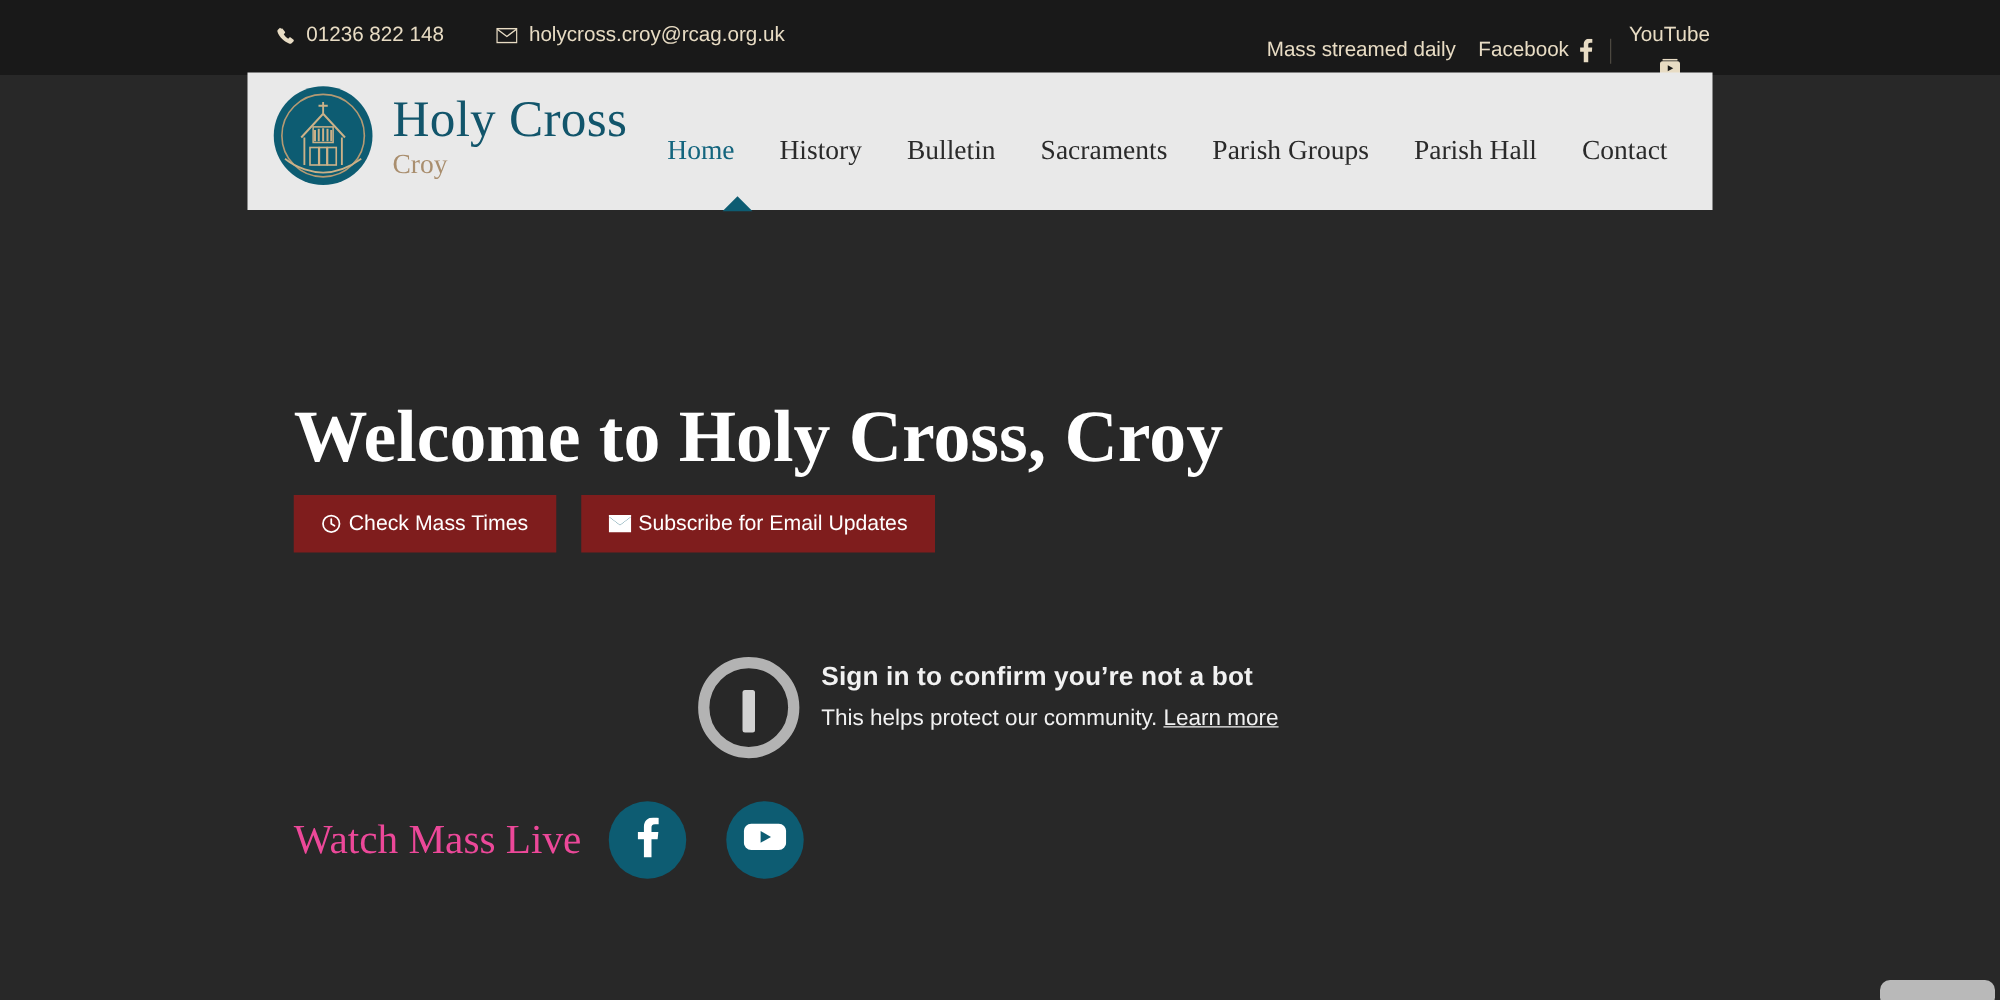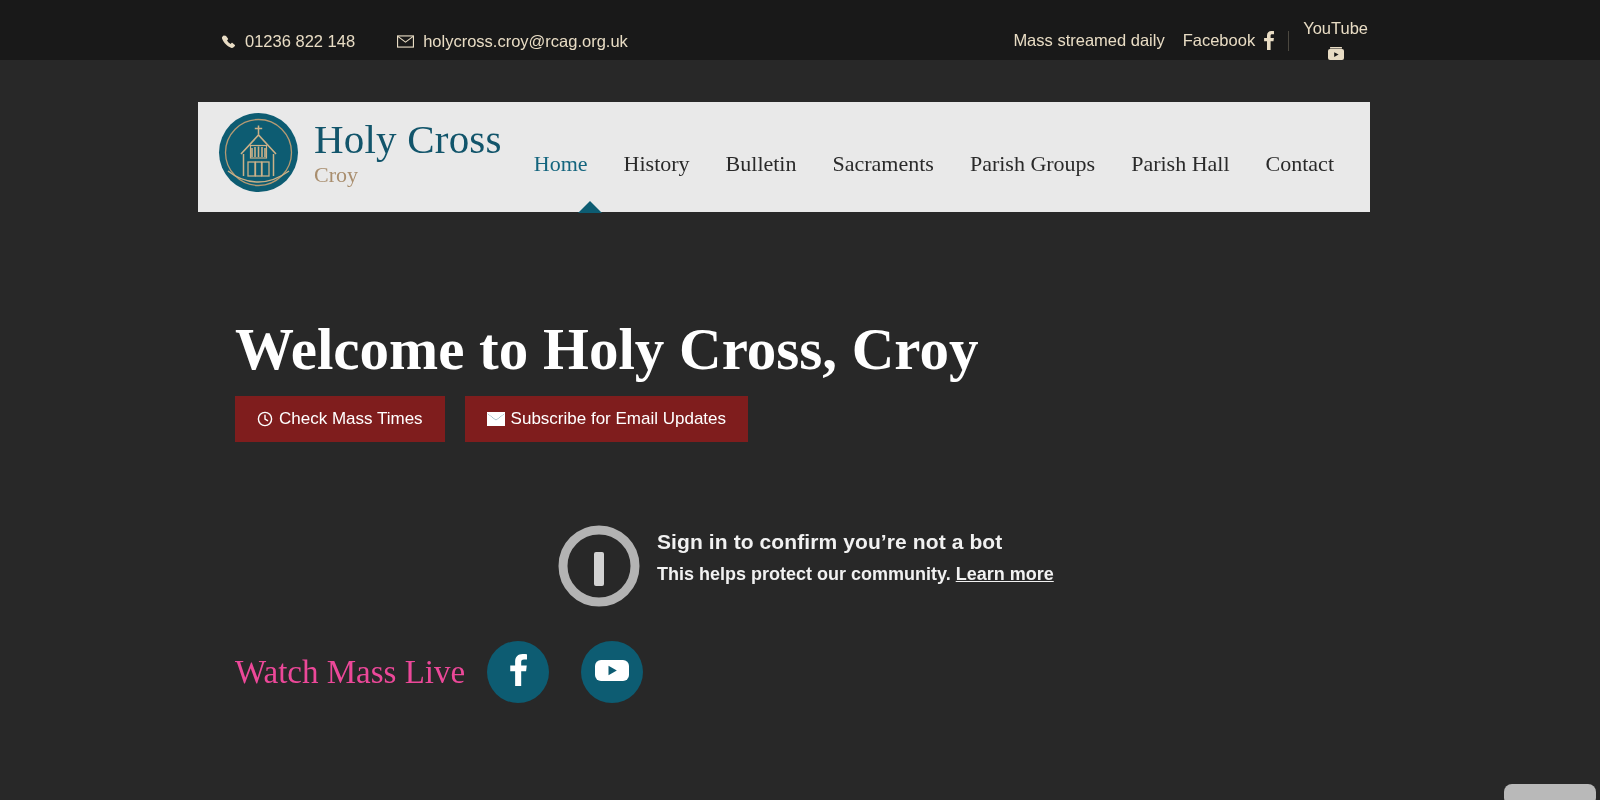--- a/index.html
+++ b/index.html
@@ -12,21 +12,21 @@
 
   
   .topbar {
     position: absolute; top: 0; left: 0;
     width: 1600px; height: 60px;
     background: #191919;
     color: #e8dcc4;
     font-size: 16.5px;
   }
   .topbar-left {
-    position: absolute; left: 221px; top: 32px;
+    position: absolute; left: 221px; top: 19px;
     display: flex; align-items: center; gap: 12px;
   }
   .topbar-right {
     position: absolute; right: 232px; top: 19px;
     display: flex; align-items: center; gap: 0px;
     color: #e8dcc4;
   }
   .tb-item { display: flex; align-items: center; gap: 9px; white-space: nowrap; }
   .tb-item + .tb-item { margin-left: 18px; }
   .tb-sep {
@@ -34,21 +34,20 @@
     background: #4c4840; margin: 0 14px;
   }
   .tb-icon { display: inline-flex; align-items: center; }
   .tb-icon svg { display: block; }
 
   
   .header {
     position: absolute; left: 198px; top: 58px;
     width: 1172px; height: 110px;
     background: #e9e9e9;
-    margin-top: 44px;
   }
   .brand {
     position: absolute; left: 21px; top: 11px;
     display: flex; align-items: center; gap: 16px;
   }
   .logo-circle {
     width: 79px; height: 79px; border-radius: 50%;
     background: #0d5c72;
     position: relative;
     flex: 0 0 auto;
@@ -97,21 +96,21 @@
     position: absolute; left: 0px; top: 16px;
     width: 88px; height: 88px;
   }
   .bot-title {
     position: absolute; left: 102px; top: 24px;
     font-size: 21px; font-weight: bold; white-space: nowrap;
     letter-spacing: .1px;
   }
   .bot-sub {
     position: absolute; left: 102px; top: 58px;
-    font-size: 18px; white-space: nowrap; color: #f1f1f1; font-weight: bold;
+    font-size: 18px; white-space: nowrap; color: #f1f1f1;
   }
 
   .hero-title {
     position: absolute; left: 235px; top: 152px;
     font-family: "Liberation Serif", serif;
     font-size: 59px; color: #ffffff; white-space: nowrap;
     z-index: 7; line-height: 1;
   }
 
   .hero-buttons {

